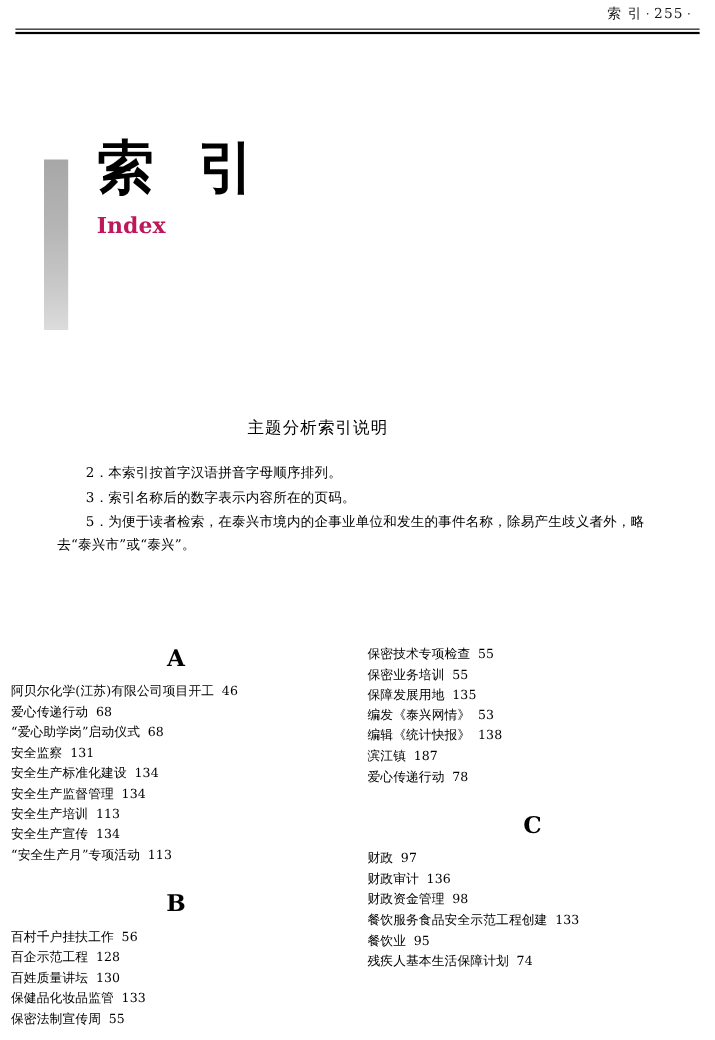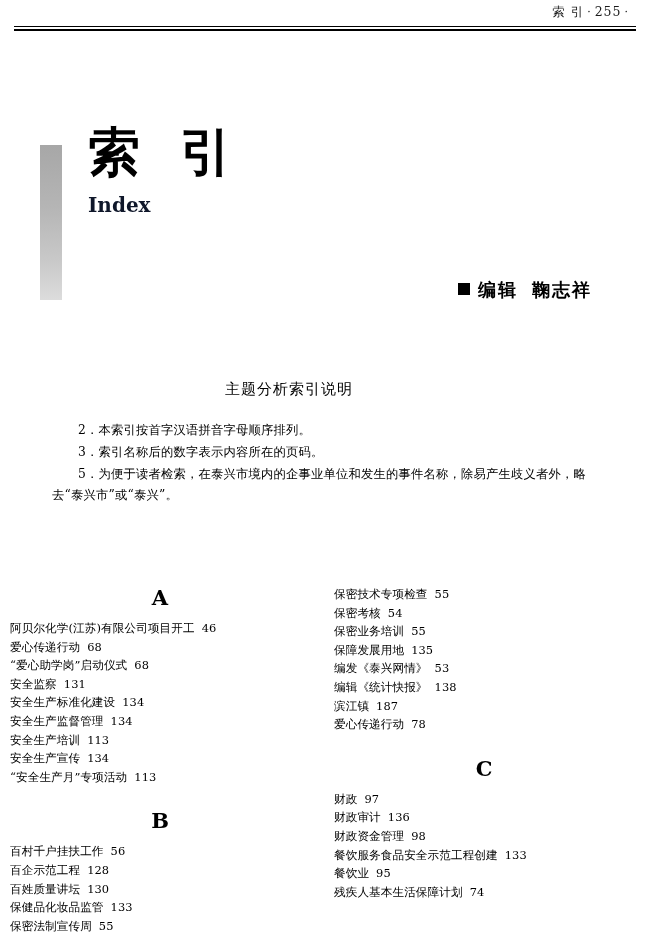--- a/index.html
+++ b/index.html
@@ -80,21 +80,21 @@
     font-family: "DejaVu Serif", "Liberation Serif", serif;
     color: #000;
   }
   .en-title {
     position: absolute;
     left: 88px;
     top: 193px;
     font-size: 20px;
     font-weight: bold;
     font-family: "DejaVu Serif", "Liberation Serif", serif;
-    color: #0f172a;
+    color: #be185d;
   }
   .editor-line {
     position: absolute;
     right: 58px;
     top: 278px;
     font-size: 18px;
     font-weight: bold;
     letter-spacing: 2px;
     white-space: nowrap;
   }
@@ -176,23 +176,20 @@
     <div class="header-text">
       <span>索  引</span><span class="sep">·</span><span class="pagenum">255</span><span class="sep">·</span>
     </div>
     <div class="header-rule"></div>
     <div class="header-rule2"></div>
   </div>
 
   <div class="grey-bar"></div>
   <div class="big-title">索引</div>
   <div class="en-title">Index</div>
-  <div class="editor-line">
-    <span class="editor-mark"></span><span>编辑</span><span class="editor-gap"></span><span>鞠志祥</span>
-  </div>
 
   <div class="notes-title">主题分析索引说明</div>
   <div class="notes">
     <p>2．本索引按首字汉语拼音字母顺序排列。</p>
     <p>3．索引名称后的数字表示内容所在的页码。</p>
     <p>5．为便于读者检索，在泰兴市境内的企事业单位和发生的事件名称，除易产生歧义者外，略去“泰兴市”或“泰兴”。</p>
   </div>
 
   <div class="columns">
 
@@ -213,21 +210,20 @@
 
       <div class="entry"><span>百村千户挂扶工作</span><span class="pg">56</span></div>
       <div class="entry"><span>百企示范工程</span><span class="pg">128</span></div>
       <div class="entry"><span>百姓质量讲坛</span><span class="pg">130</span></div>
       <div class="entry"><span>保健品化妆品监管</span><span class="pg">133</span></div>
       <div class="entry"><span>保密法制宣传周</span><span class="pg">55</span></div>
     </div>
 
     <div class="col col-right">
       <div class="entry"><span>保密技术专项检查</span><span class="pg">55</span></div>
-      <div class="entry"><span>保密考核</span><span class="pg">54</span></div>
       <div class="entry"><span>保密业务培训</span><span class="pg">55</span></div>
       <div class="entry"><span>保障发展用地</span><span class="pg">135</span></div>
       <div class="entry"><span>编发《泰兴网情》</span><span class="pg">53</span></div>
       <div class="entry"><span>编辑《统计快报》</span><span class="pg">138</span></div>
       <div class="entry"><span>滨江镇</span><span class="pg">187</span></div>
       <div class="entry"><span>爱心传递行动</span><span class="pg">78</span></div>
 
       <div class="letter spacer-top">C</div>
 
       <div class="entry"><span>财政</span><span class="pg">97</span></div>

